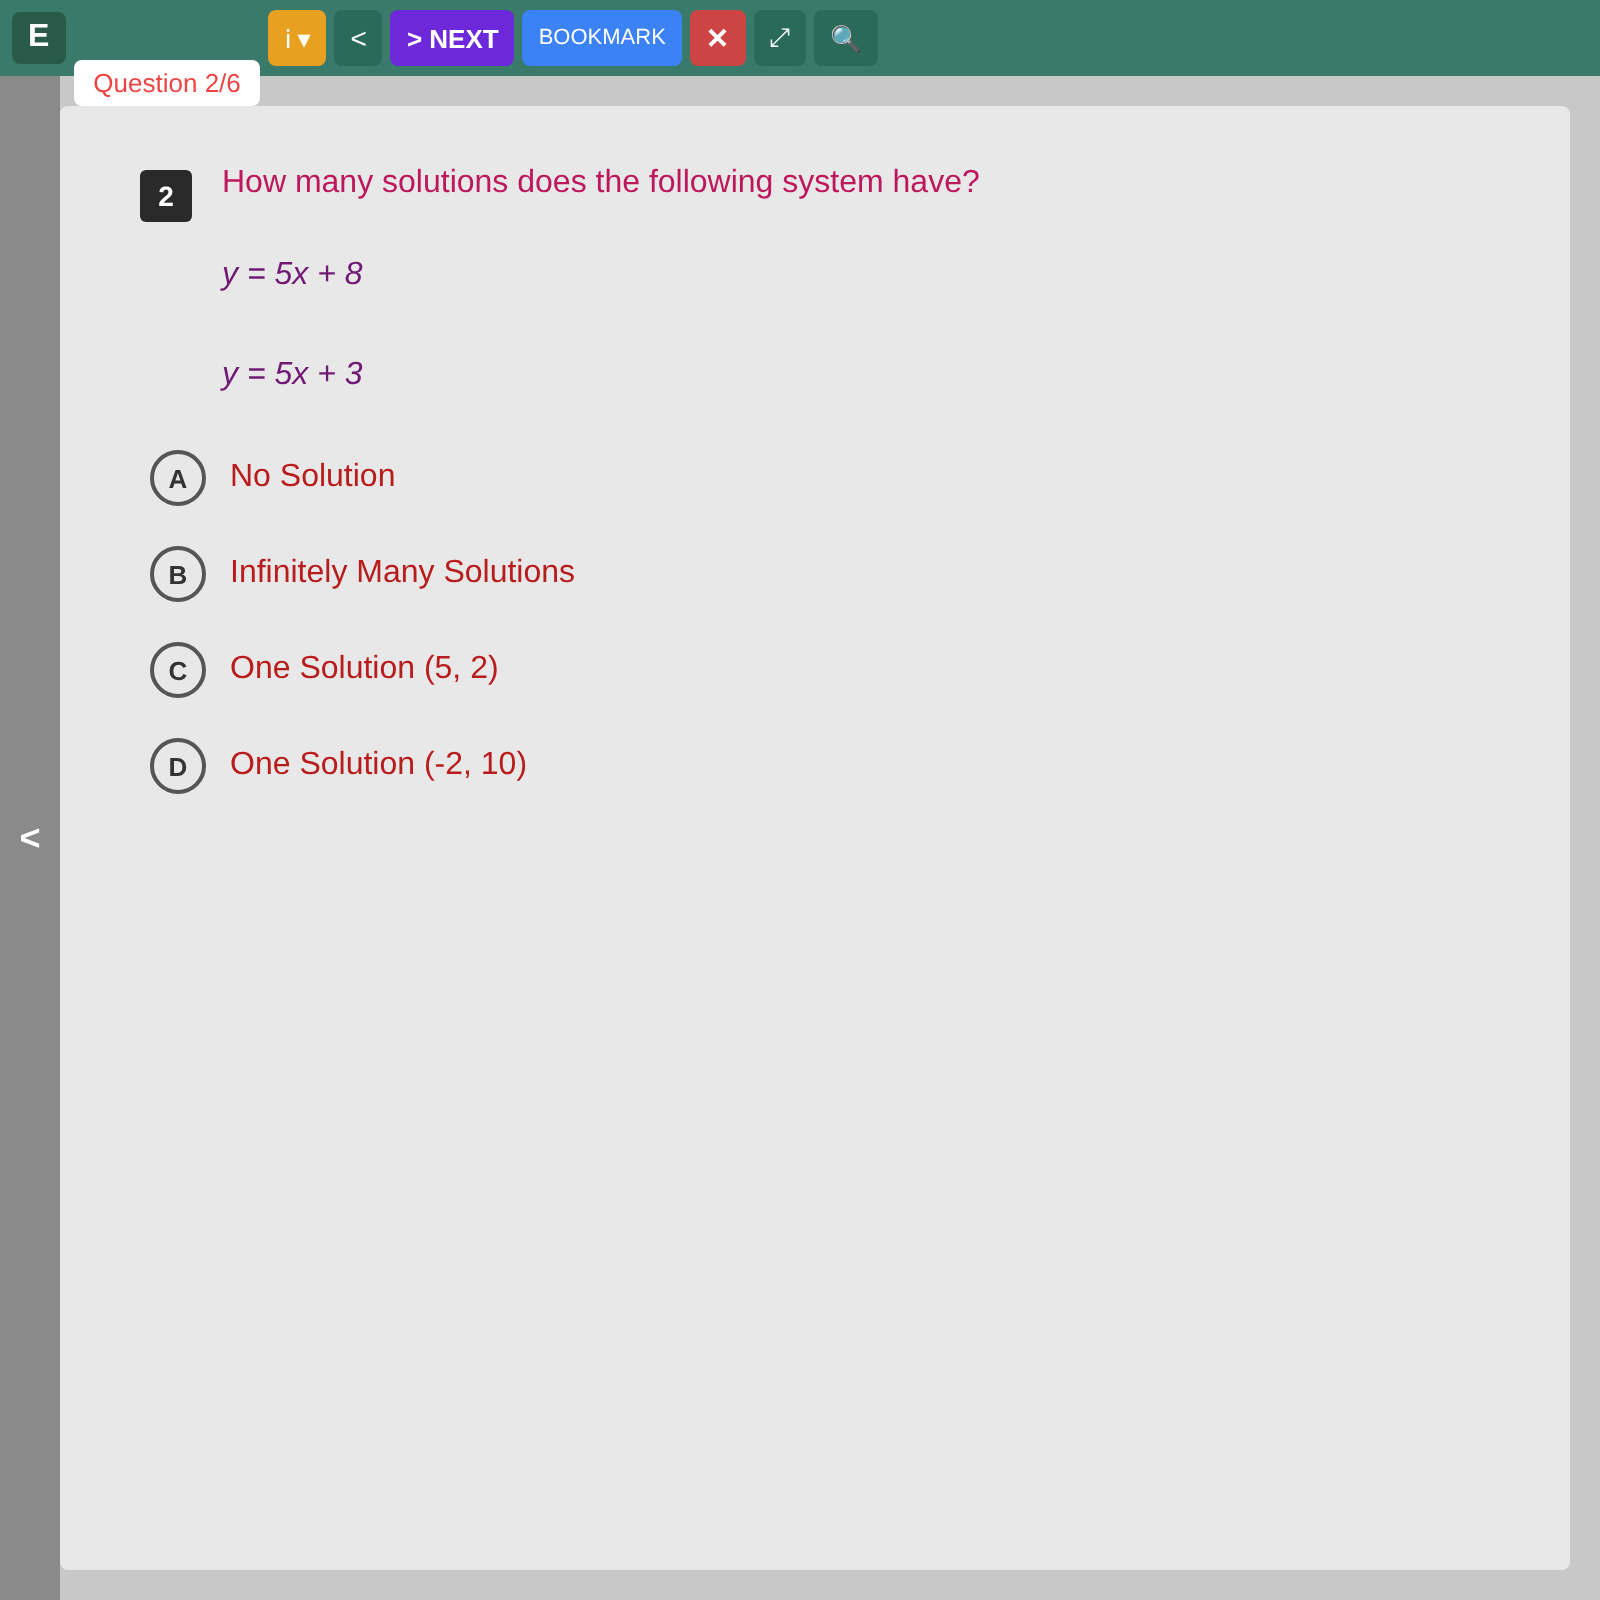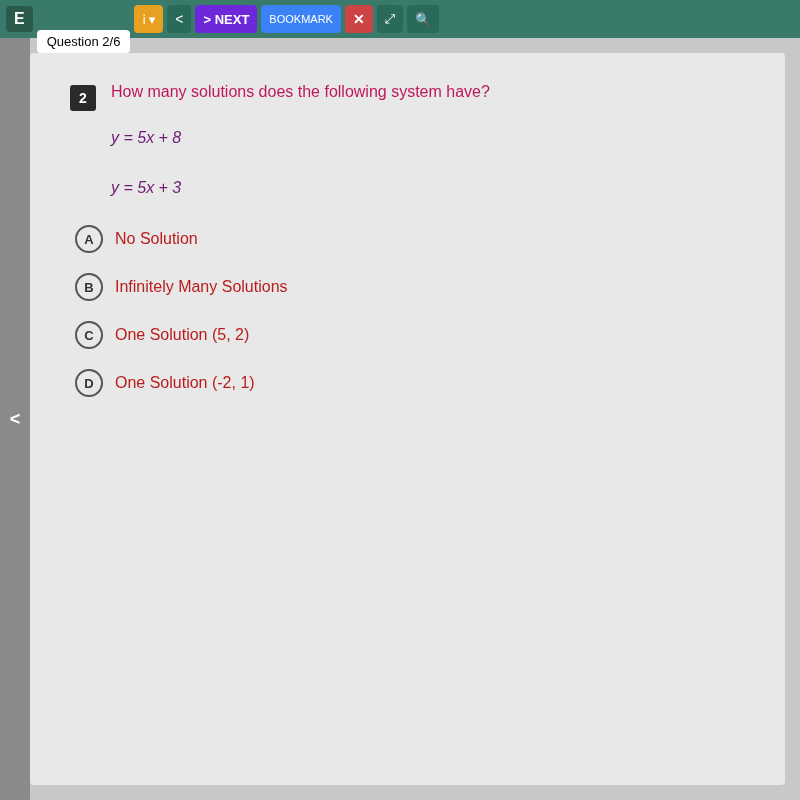--- a/index.html
+++ b/index.html
@@ -29,21 +29,21 @@
       background: #2a5a4a;
       color: white;
       font-weight: bold;
       font-size: 16px;
       padding: 4px 8px;
       border-radius: 4px;
     }
 
     .top-bar-question {
       background: white;
-      color: #000000;
+      color: #ef4444;
       font-size: 13px;
       padding: 4px 10px;
       border-radius: 4px;
       font-weight: 500;
       margin-top: 44px;
     }
 
     .top-bar-btn {
       background: #2a6a5a;
       color: white;
@@ -245,17 +245,17 @@
       <div class="option-item">
         <div class="option-circle">
           <span>C</span>
         </div>
         <span class="option-label">One Solution (5, 2)</span>
       </div>
       <div class="option-item">
         <div class="option-circle">
           <span>D</span>
         </div>
-        <span class="option-label">One Solution (-2, 1)</span>
+        <span class="option-label">One Solution (-2, 10)</span>
       </div>
     </div>
   </div>
 </div>
 
 </body></html>

